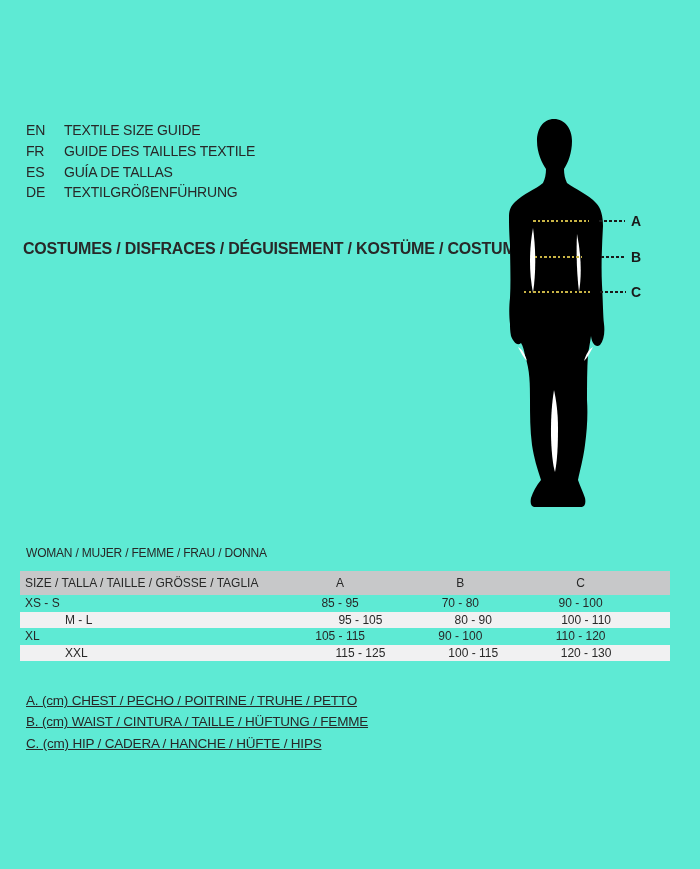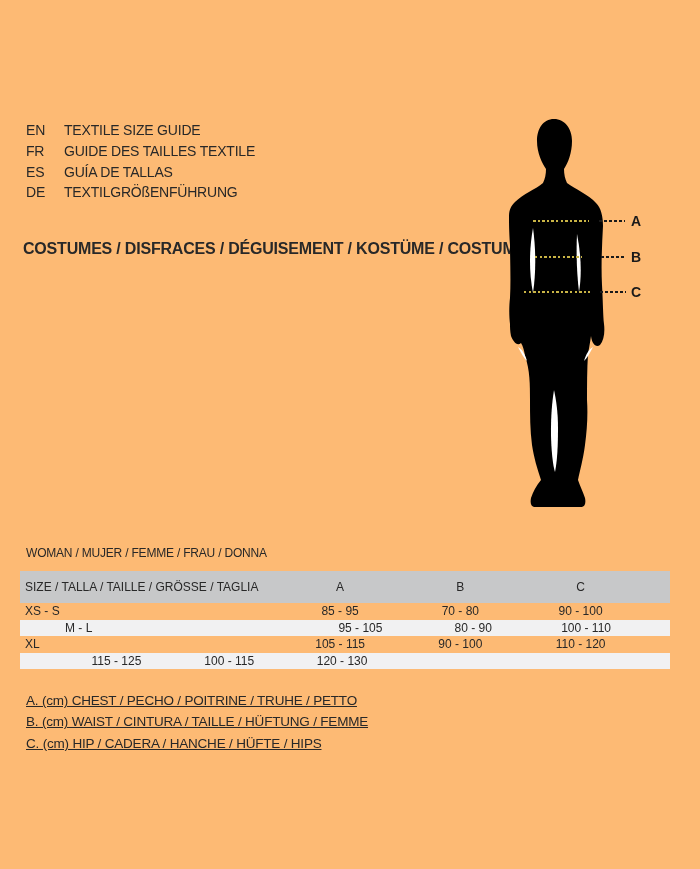--- a/index.html
+++ b/index.html
@@ -1,18 +1,18 @@
 <!DOCTYPE html>
 <html><head>
 <meta charset="utf-8">
 <style>
   * { margin:0; padding:0; box-sizing:border-box; }
   html,body { background:#ffffff; }
   #page {
-    position:relative; width:700px; height:869px; background:#fdba74;
+    position:relative; width:700px; height:869px; background:#5eead4;
     font-family:"Liberation Sans", sans-serif; color:#282828; overflow:hidden;
   }
   
   .langs { position:absolute; left:26px; top:120px; }
   .lang-row { display:flex; height:20.7px; align-items:center; font-size:14px; letter-spacing:-0.2px; }
   .lang-code { width:38px; flex:0 0 38px; }
   
   .cat-title { position:absolute; left:23px; top:240px; font-size:16px; font-weight:700; letter-spacing:-0.2px; }
   
   .figure { position:absolute; left:497px; top:110px; width:112px; height:402px; }
@@ -28,21 +28,21 @@
   .blk-b  { left:601px; top:256px; width:25px; }
   .blk-c  { left:600px; top:291px; width:26px; }
   .marker-label { position:absolute; left:631px; width:18px; height:16px; line-height:16px;
     font-size:14px; font-weight:700; color:#1a1a1a; }
   .lab-a { top:213px; } .lab-b { top:249px; } .lab-c { top:284px; }
   
   .woman-title { position:absolute; left:26px; top:546px; font-size:12px; letter-spacing:-0.2px; }
   
   .size-table { position:absolute; left:20px; top:571px; width:650px; font-size:12px; }
   .t-row { display:flex; height:16.6px; align-items:center; }
-  .t-header { height:32px; background:#c7c8c9; }
+  .t-header { height:24px; background:#c7c8c9; }
   .striped { background:#f1f1f2;padding-left:40px; }
   .c-size { flex:0 0 40%; padding-left:5px; }
   .c-val  { flex:0 0 18.5%; text-align:center; }
   .c-fill { flex:1 1 auto; }
   
   .notes { position:absolute; left:26px; top:690px; font-size:13.5px; line-height:21.4px; letter-spacing:-0.2px;text-decoration:underline; }
 </style>
 </head>
 <body>
 
@@ -139,20 +139,21 @@
       <div class="c-fill"></div>
     </div>
     <div class="t-row">
       <div class="c-size">XL</div>
       <div class="c-val">105 - 115</div>
       <div class="c-val">90 - 100</div>
       <div class="c-val">110 - 120</div>
       <div class="c-fill"></div>
     </div>
     <div class="t-row striped">
+      <div class="c-size">XXL</div>
       <div class="c-val">115 - 125</div>
       <div class="c-val">100 - 115</div>
       <div class="c-val">120 - 130</div>
       <div class="c-fill"></div>
     </div>
   </div>
 
   <div class="notes">
     <div>A. (cm) CHEST / PECHO / POITRINE / TRUHE / PETTO</div>
     <div>B. (cm) WAIST / CINTURA / TAILLE / HÜFTUNG / FEMME</div>

